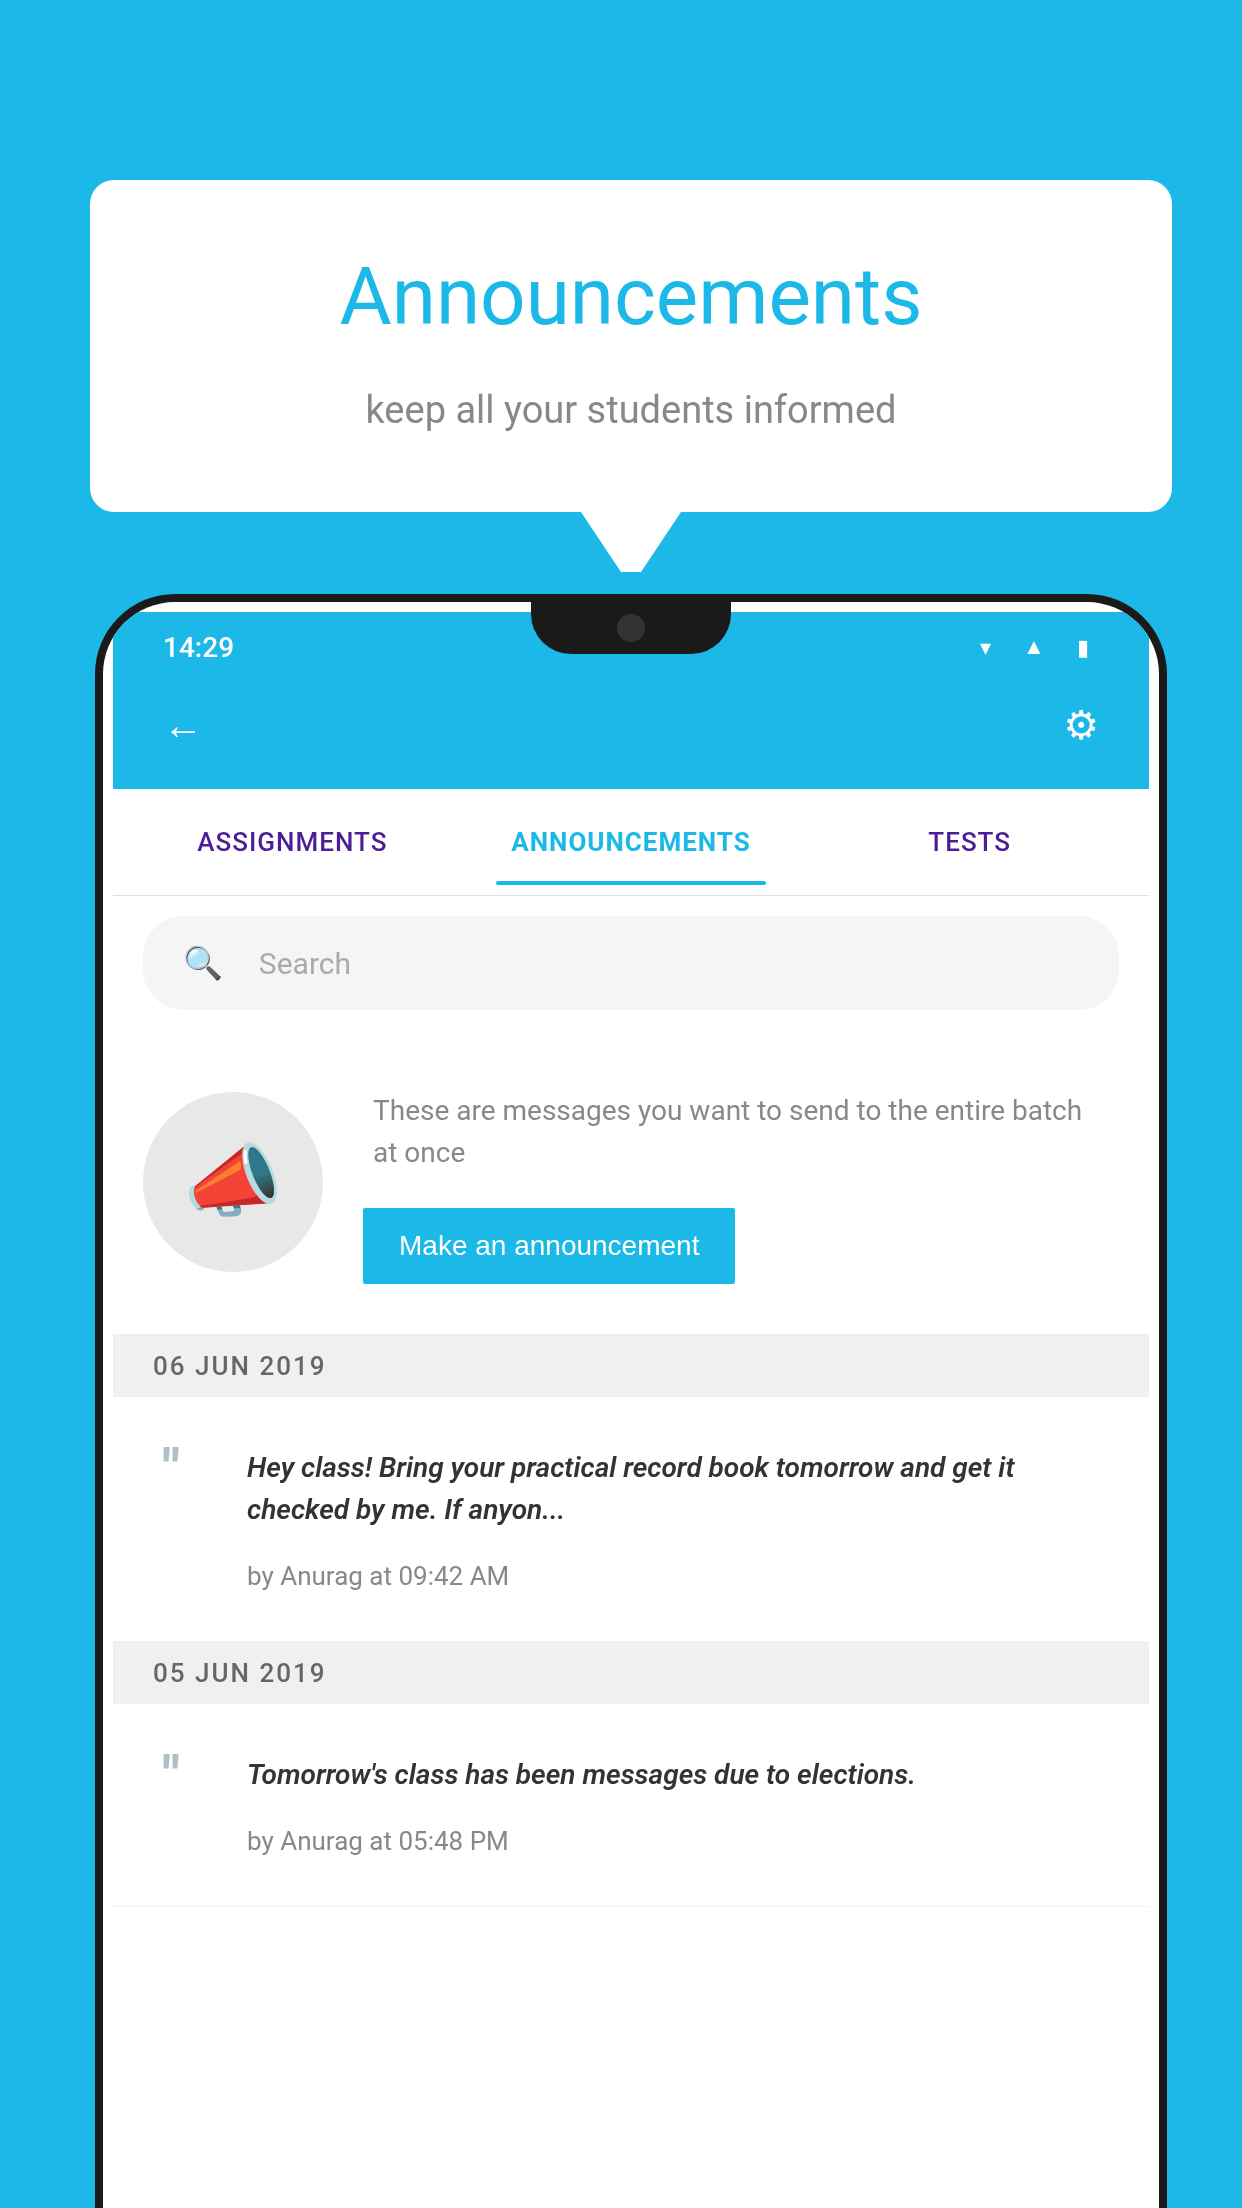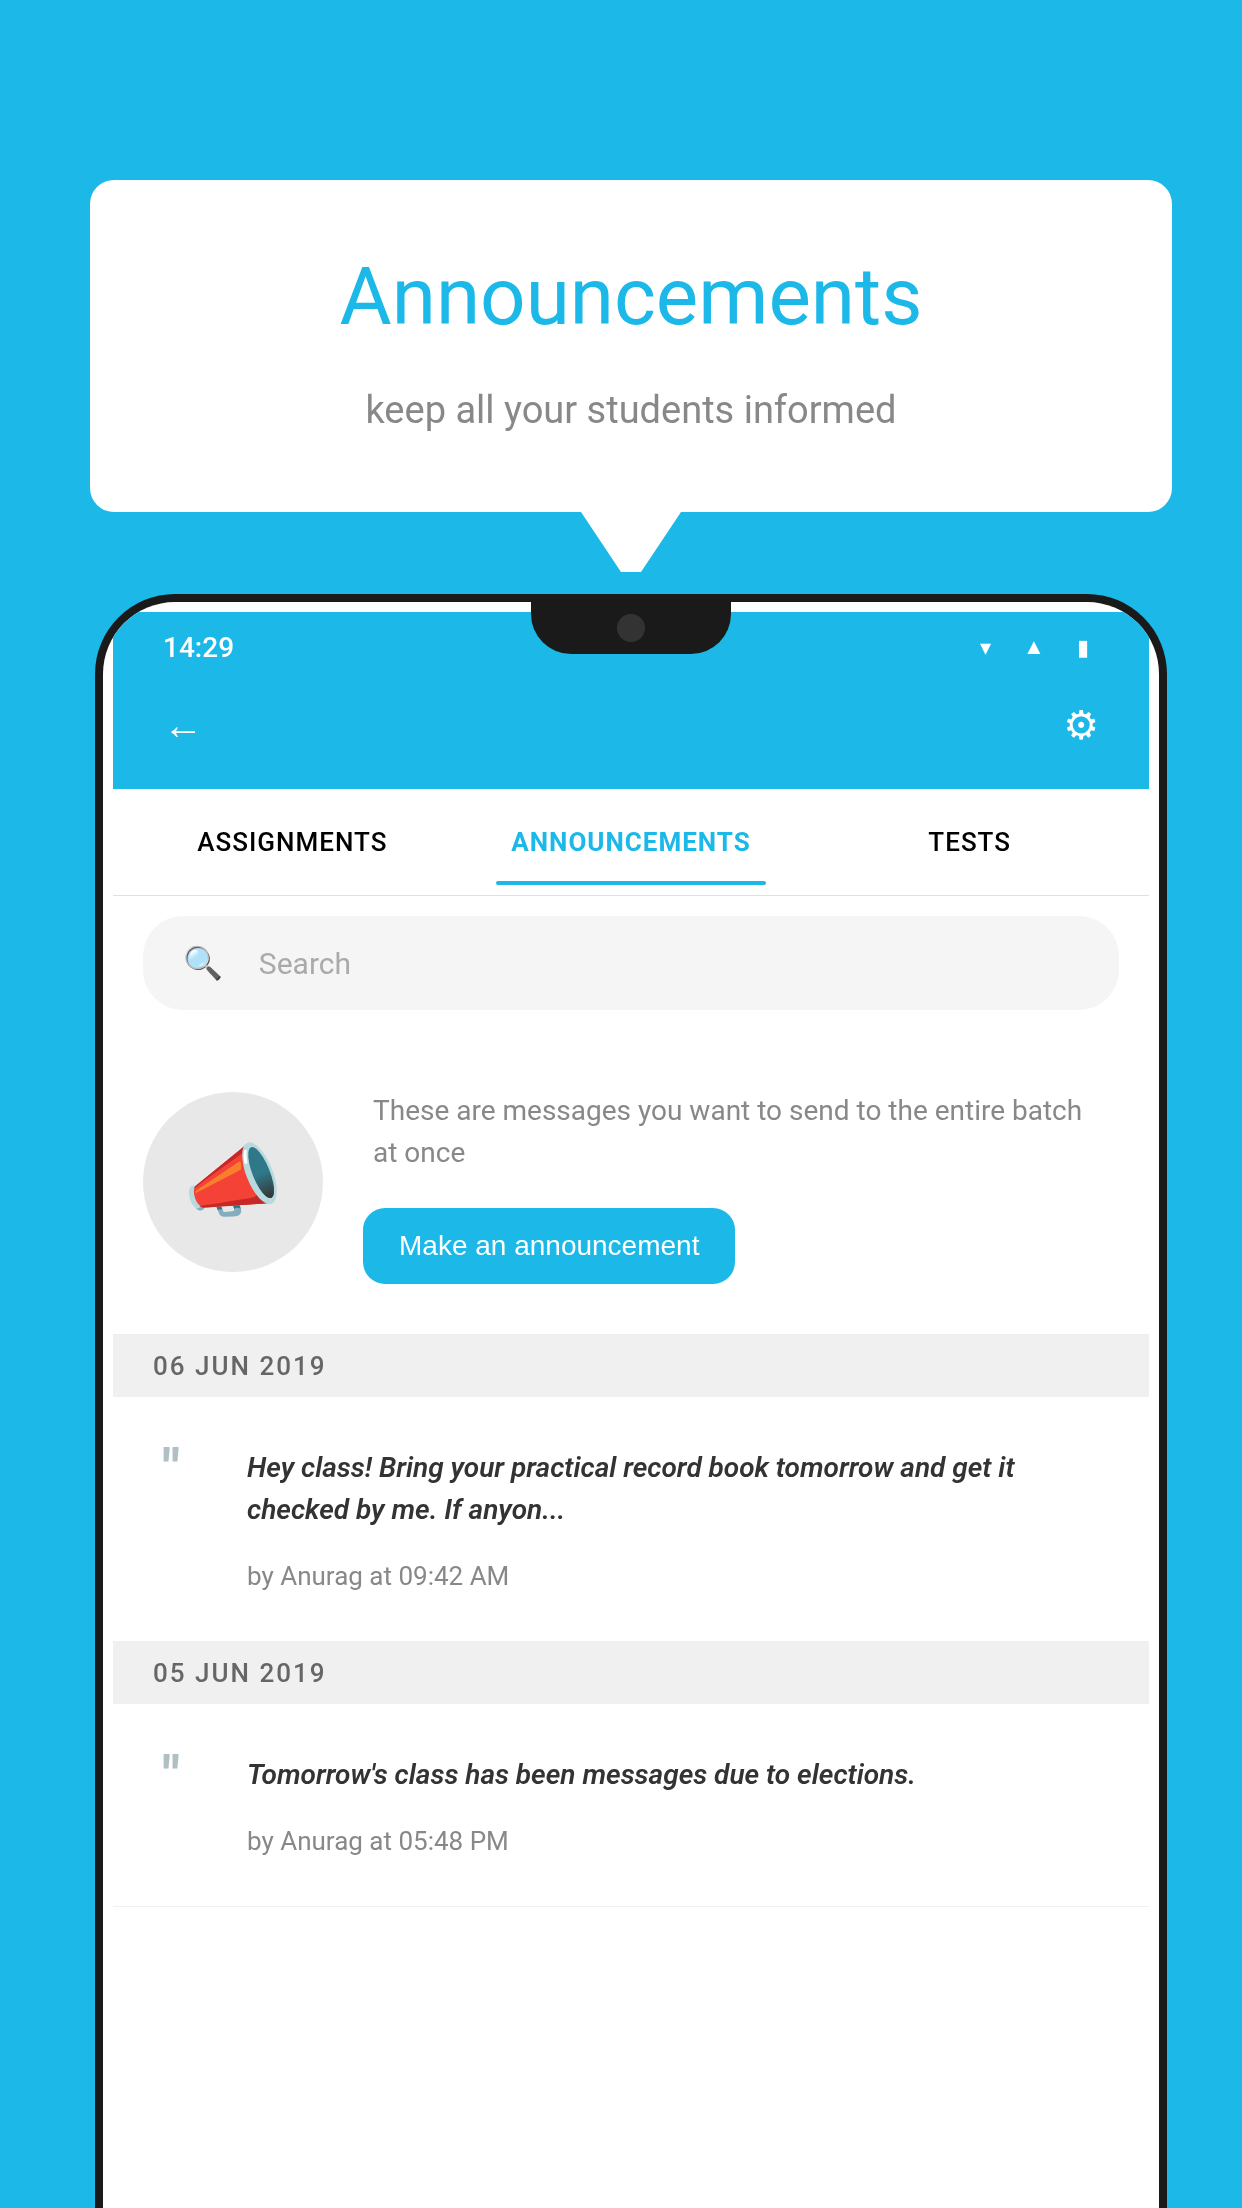--- a/index.html
+++ b/index.html
@@ -175,21 +175,21 @@
       background: white;
       display: flex;
       border-bottom: 1px solid #e0e0e0;
     }
 
     .tab-item {
       flex: 1;
       padding: 28px 10px;
       text-align: center;
       font-size: 26px;
-      color: #000000;
+      color: #4c1d95;
       font-weight: 500;
       letter-spacing: 1px;
       cursor: pointer;
       position: relative;
     }
 
     .tab-item.active {
       color: #1BB8E8;
       font-weight: 700;
     }
@@ -264,21 +264,21 @@
       color: #888;
       font-size: 28px;
       line-height: 1.5;
       margin-bottom: 24px;
     }
 
     .make-announcement-btn {
       background: #1BB8E8;
       color: white;
       border: none;
-      border-radius: 22px;
+      border-radius: 2px;
       padding: 22px 36px;
       font-size: 28px;
       font-weight: 500;
       cursor: pointer;
       display: inline-block;
     }
 
     
     .date-separator {
       background: #f0f0f0;

